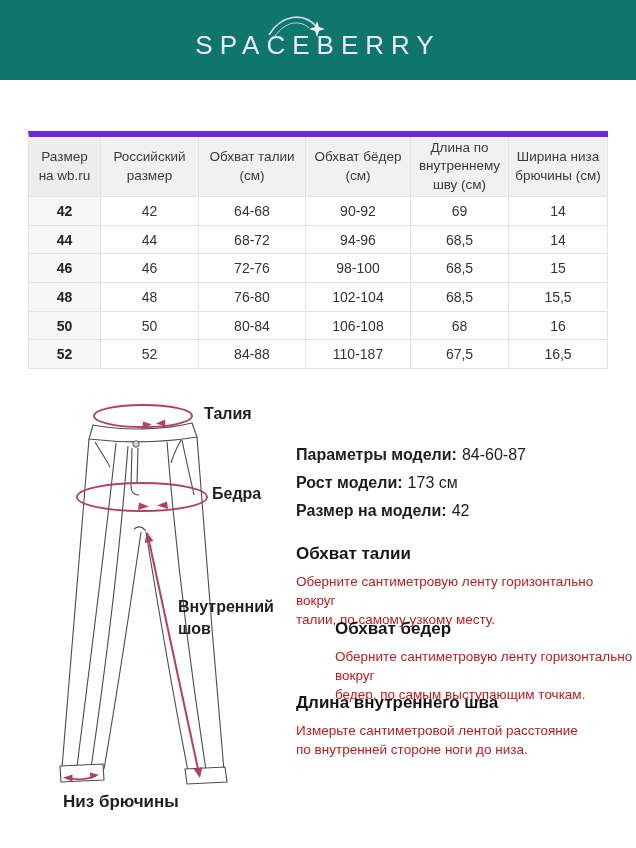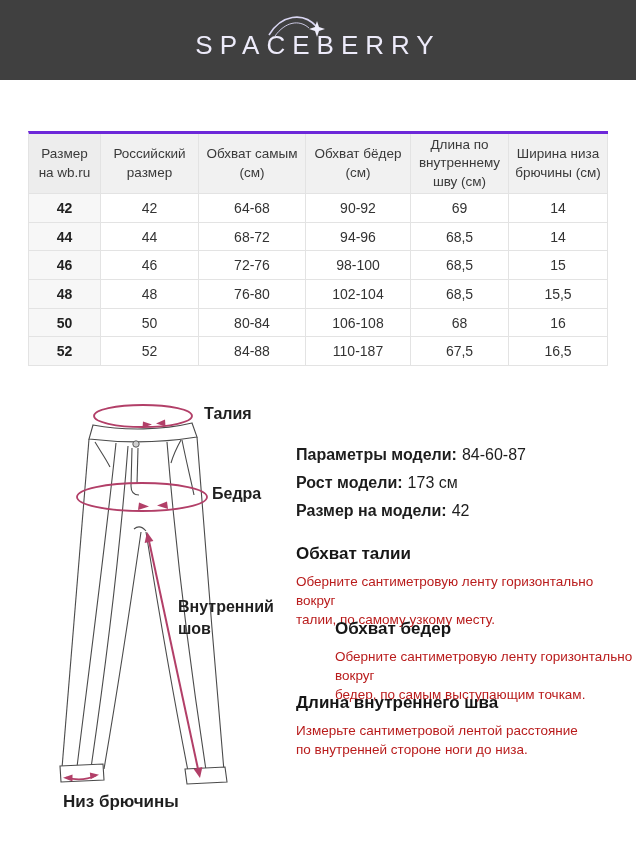--- a/index.html
+++ b/index.html
@@ -1,28 +1,28 @@
 <!DOCTYPE html>
 <html><head>
 <meta charset="utf-8">
 <style>
   html,body{margin:0;padding:0;background:#ffffff;}
   body{font-family:"Liberation Sans", sans-serif; color:#2e2e2e;}
   .canvas{position:relative;width:636px;height:848px;background:#ffffff;overflow:hidden;}
 
   
-  .topbar{position:absolute;left:0;top:0;width:636px;height:80px;background:#404040;}
+  .topbar{position:absolute;left:0;top:0;width:636px;height:80px;background:#0f766e;}
   .logo-wrap{position:absolute;left:0;top:0;width:100%;height:100%;display:flex;align-items:center;justify-content:center;}
   .logo-text{color:#edebfa;font-size:26px;font-weight:400;letter-spacing:7px;margin-top:10px;}
   .comet{position:absolute;left:265px;top:9px;}
 
   
   .size-table{position:absolute;left:28px;top:131px;width:579px;display:grid;
     grid-template-columns:72px 98px 107px 105px 98px 99px;
-    border-top:3px solid #6d28d9;border-left:1px solid #e3e3e3;}
+    border-top:6px solid #6d28d9;border-left:1px solid #e3e3e3;}
   .cell{border-right:1px solid #e3e3e3;border-bottom:1px solid #e3e3e3;
     display:flex;align-items:center;justify-content:center;text-align:center;background:#fff;}
   .th{height:60px;background:#f1f1f1;font-size:13.5px;color:#3a3a3a;line-height:1.35;padding:0 6px;box-sizing:border-box;}
   .th.first{background:#ededed;}
   .td{height:27.7px;font-size:14px;color:#333333;}
   .td.first{background:#f7f7f7;font-weight:bold;color:#222222;}
 
   
   .diag-label{position:absolute;font-weight:bold;color:#1f1f1f;font-size:16px;line-height:1.1;}
   .label-waist{left:204px;top:405px;}
@@ -54,21 +54,21 @@
     <svg class="comet" width="62" height="40" viewBox="0 0 62 40">
       <path d="M4,26 C16,6 38,2 52,18" stroke="#d9d6f2" stroke-width="1.6" fill="none"></path>
       <path d="M10,27 C20,13 34,10 44,19" stroke="#d9d6f2" stroke-width="0.9" fill="none"></path>
       <path d="M52,12 L54,18 L60,20 L54,22 L52,28 L50,22 L44,20 L50,18 Z" fill="#efeefc"></path>
     </svg>
   </div>
 
   <div class="size-table">
     <div class="cell th first">Размер на wb.ru</div>
     <div class="cell th">Российский размер</div>
-    <div class="cell th">Обхват самым (см)</div>
+    <div class="cell th">Обхват талии (см)</div>
     <div class="cell th">Обхват бёдер (см)</div>
     <div class="cell th">Длина по внутреннему шву (см)</div>
     <div class="cell th">Ширина низа брючины (см)</div>
 
     <div class="cell td first">42</div>
     <div class="cell td">42</div>
     <div class="cell td">64-68</div>
     <div class="cell td">90-92</div>
     <div class="cell td">69</div>
     <div class="cell td">14</div>

